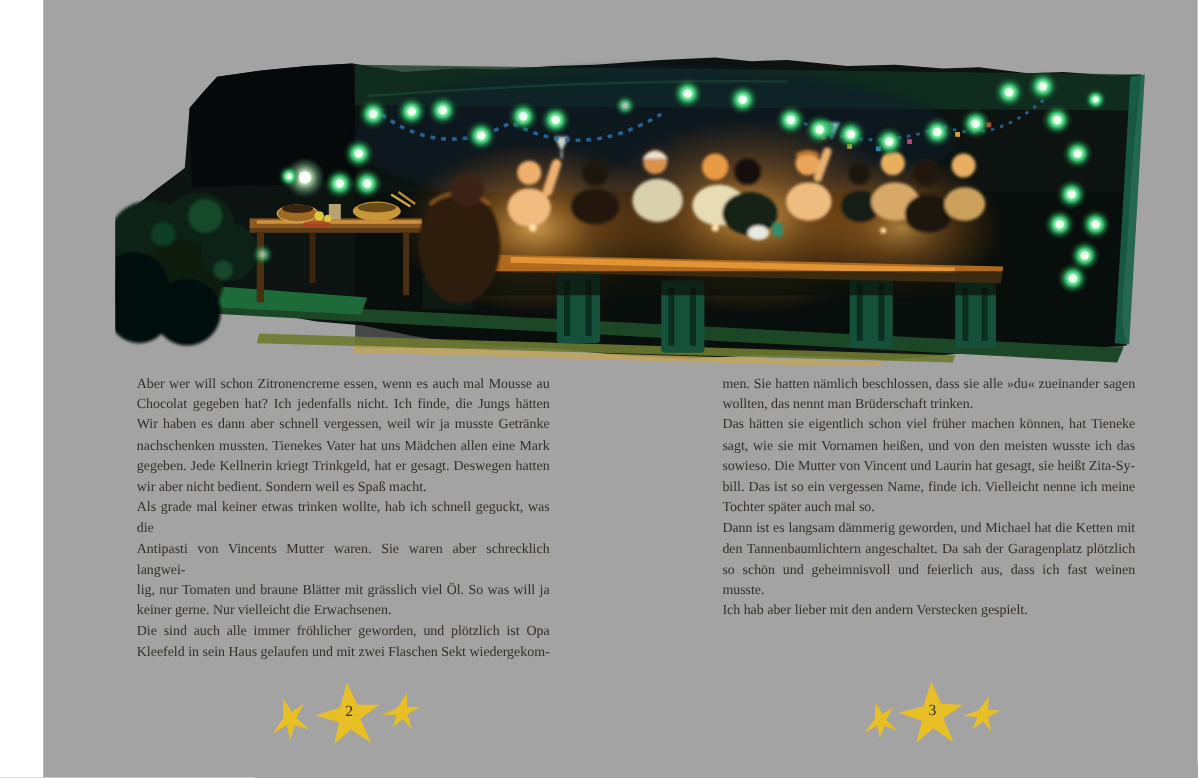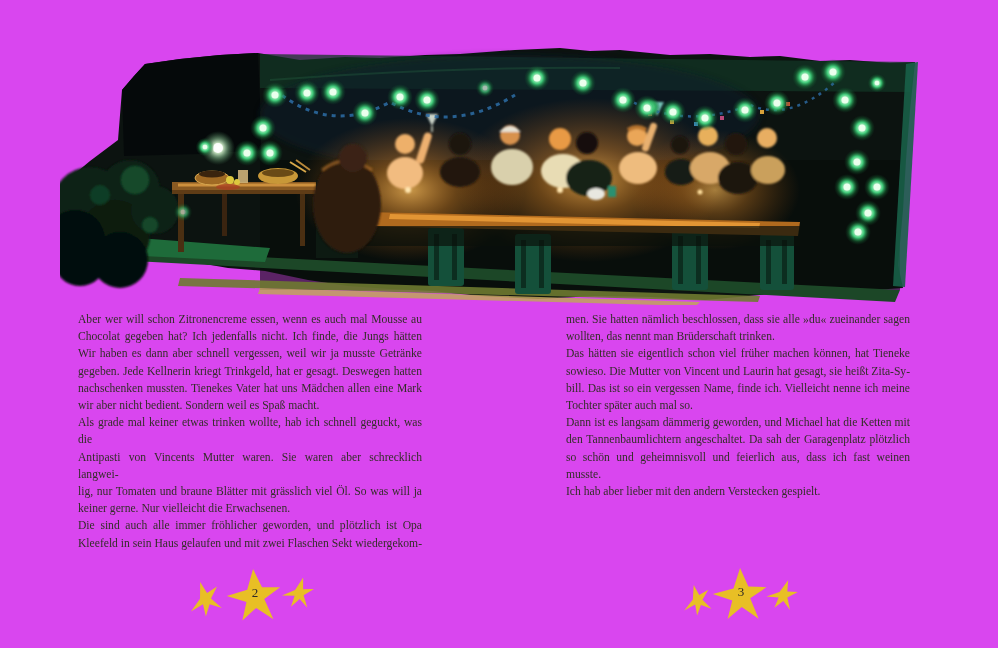--- a/index.html
+++ b/index.html
@@ -1,21 +1,21 @@
 <!DOCTYPE html>
 <html><head>
 <meta charset="utf-8">
 <style>
   html,body{margin:0;padding:0;}
   body{
     width:998px;height:648px;position:relative;overflow:hidden;
     background:#ffffff;
     font-family:"Liberation Serif", serif;
   }
-  .spread{position:absolute;inset:0;background:#d946ef;}
+  .spread{position:absolute;inset:0;background:#a3a3a3;margin-left:36px;}
   .illo{position:absolute;left:60px;top:40px;width:880px;height:265px;}
   .column{
     position:absolute;top:311px;width:344px;
     font-size:11.6px;line-height:17.2px;color:#332e28;
     text-align:justify;
   }
   .col-left{left:78px;}
   .col-right{left:566px;}
   .column .line{text-align-last:justify;white-space:normal;}
   .column .line.end{text-align-last:left;}
@@ -250,34 +250,35 @@
       <g opacity="0.7">
           <use href="#lanternS" x="425" y="48"></use>
         </g>
     </g>
   </svg>
 
   <div class="column col-left">
       <div class="line">Aber wer will schon Zitronencreme essen, wenn es auch mal Mousse au</div>
       <div class="line">Chocolat gegeben hat? Ich jedenfalls nicht. Ich finde, die Jungs hätten</div>
       <div class="line">Wir haben es dann aber schnell vergessen, weil wir ja musste Getränke</div>
+      <div class="line">nachschenken mussten. Tienekes Vater hat uns Mädchen allen eine Mark</div>
       <div class="line">gegeben. Jede Kellnerin kriegt Trinkgeld, hat er gesagt. Deswegen hatten</div>
-      <div class="line">nachschenken mussten. Tienekes Vater hat uns Mädchen allen eine Mark</div>
       <div class="line end">wir aber nicht bedient. Sondern weil es Spaß macht.</div>
       <div class="line">Als grade mal keiner etwas trinken wollte, hab ich schnell geguckt, was die</div>
       <div class="line">Antipasti von Vincents Mutter waren. Sie waren aber schrecklich langwei-</div>
       <div class="line">lig, nur Tomaten und braune Blätter mit grässlich viel Öl. So was will ja</div>
       <div class="line end">keiner gerne. Nur vielleicht die Erwachsenen.</div>
       <div class="line">Die sind auch alle immer fröhlicher geworden, und plötzlich ist Opa</div>
       <div class="line">Kleefeld in sein Haus gelaufen und mit zwei Flaschen Sekt wiedergekom-</div>
     </div>
   <div class="column col-right">
       <div class="line">men. Sie hatten nämlich beschlossen, dass sie alle »du« zueinander sagen</div>
       <div class="line end">wollten, das nennt man Brüderschaft trinken.</div>
       <div class="line">Das hätten sie eigentlich schon viel früher machen können, hat Tieneke</div>
+      <div class="line">sagt, wie sie mit Vornamen heißen, und von den meisten wusste ich das</div>
       <div class="line">sowieso. Die Mutter von Vincent und Laurin hat gesagt, sie heißt Zita-Sy-</div>
       <div class="line">bill. Das ist so ein vergessen Name, finde ich. Vielleicht nenne ich meine</div>
       <div class="line end">Tochter später auch mal so.</div>
       <div class="line">Dann ist es langsam dämmerig geworden, und Michael hat die Ketten mit</div>
       <div class="line">den Tannenbaumlichtern angeschaltet. Da sah der Garagenplatz plötzlich</div>
       <div class="line end">so schön und geheimnisvoll und feierlich aus, dass ich fast weinen musste.</div>
       <div class="line end">Ich hab aber lieber mit den andern Verstecken gespielt.</div>
     </div>
 
   <svg class="footer-svg" viewBox="0 0 998 90" aria-hidden="true">

